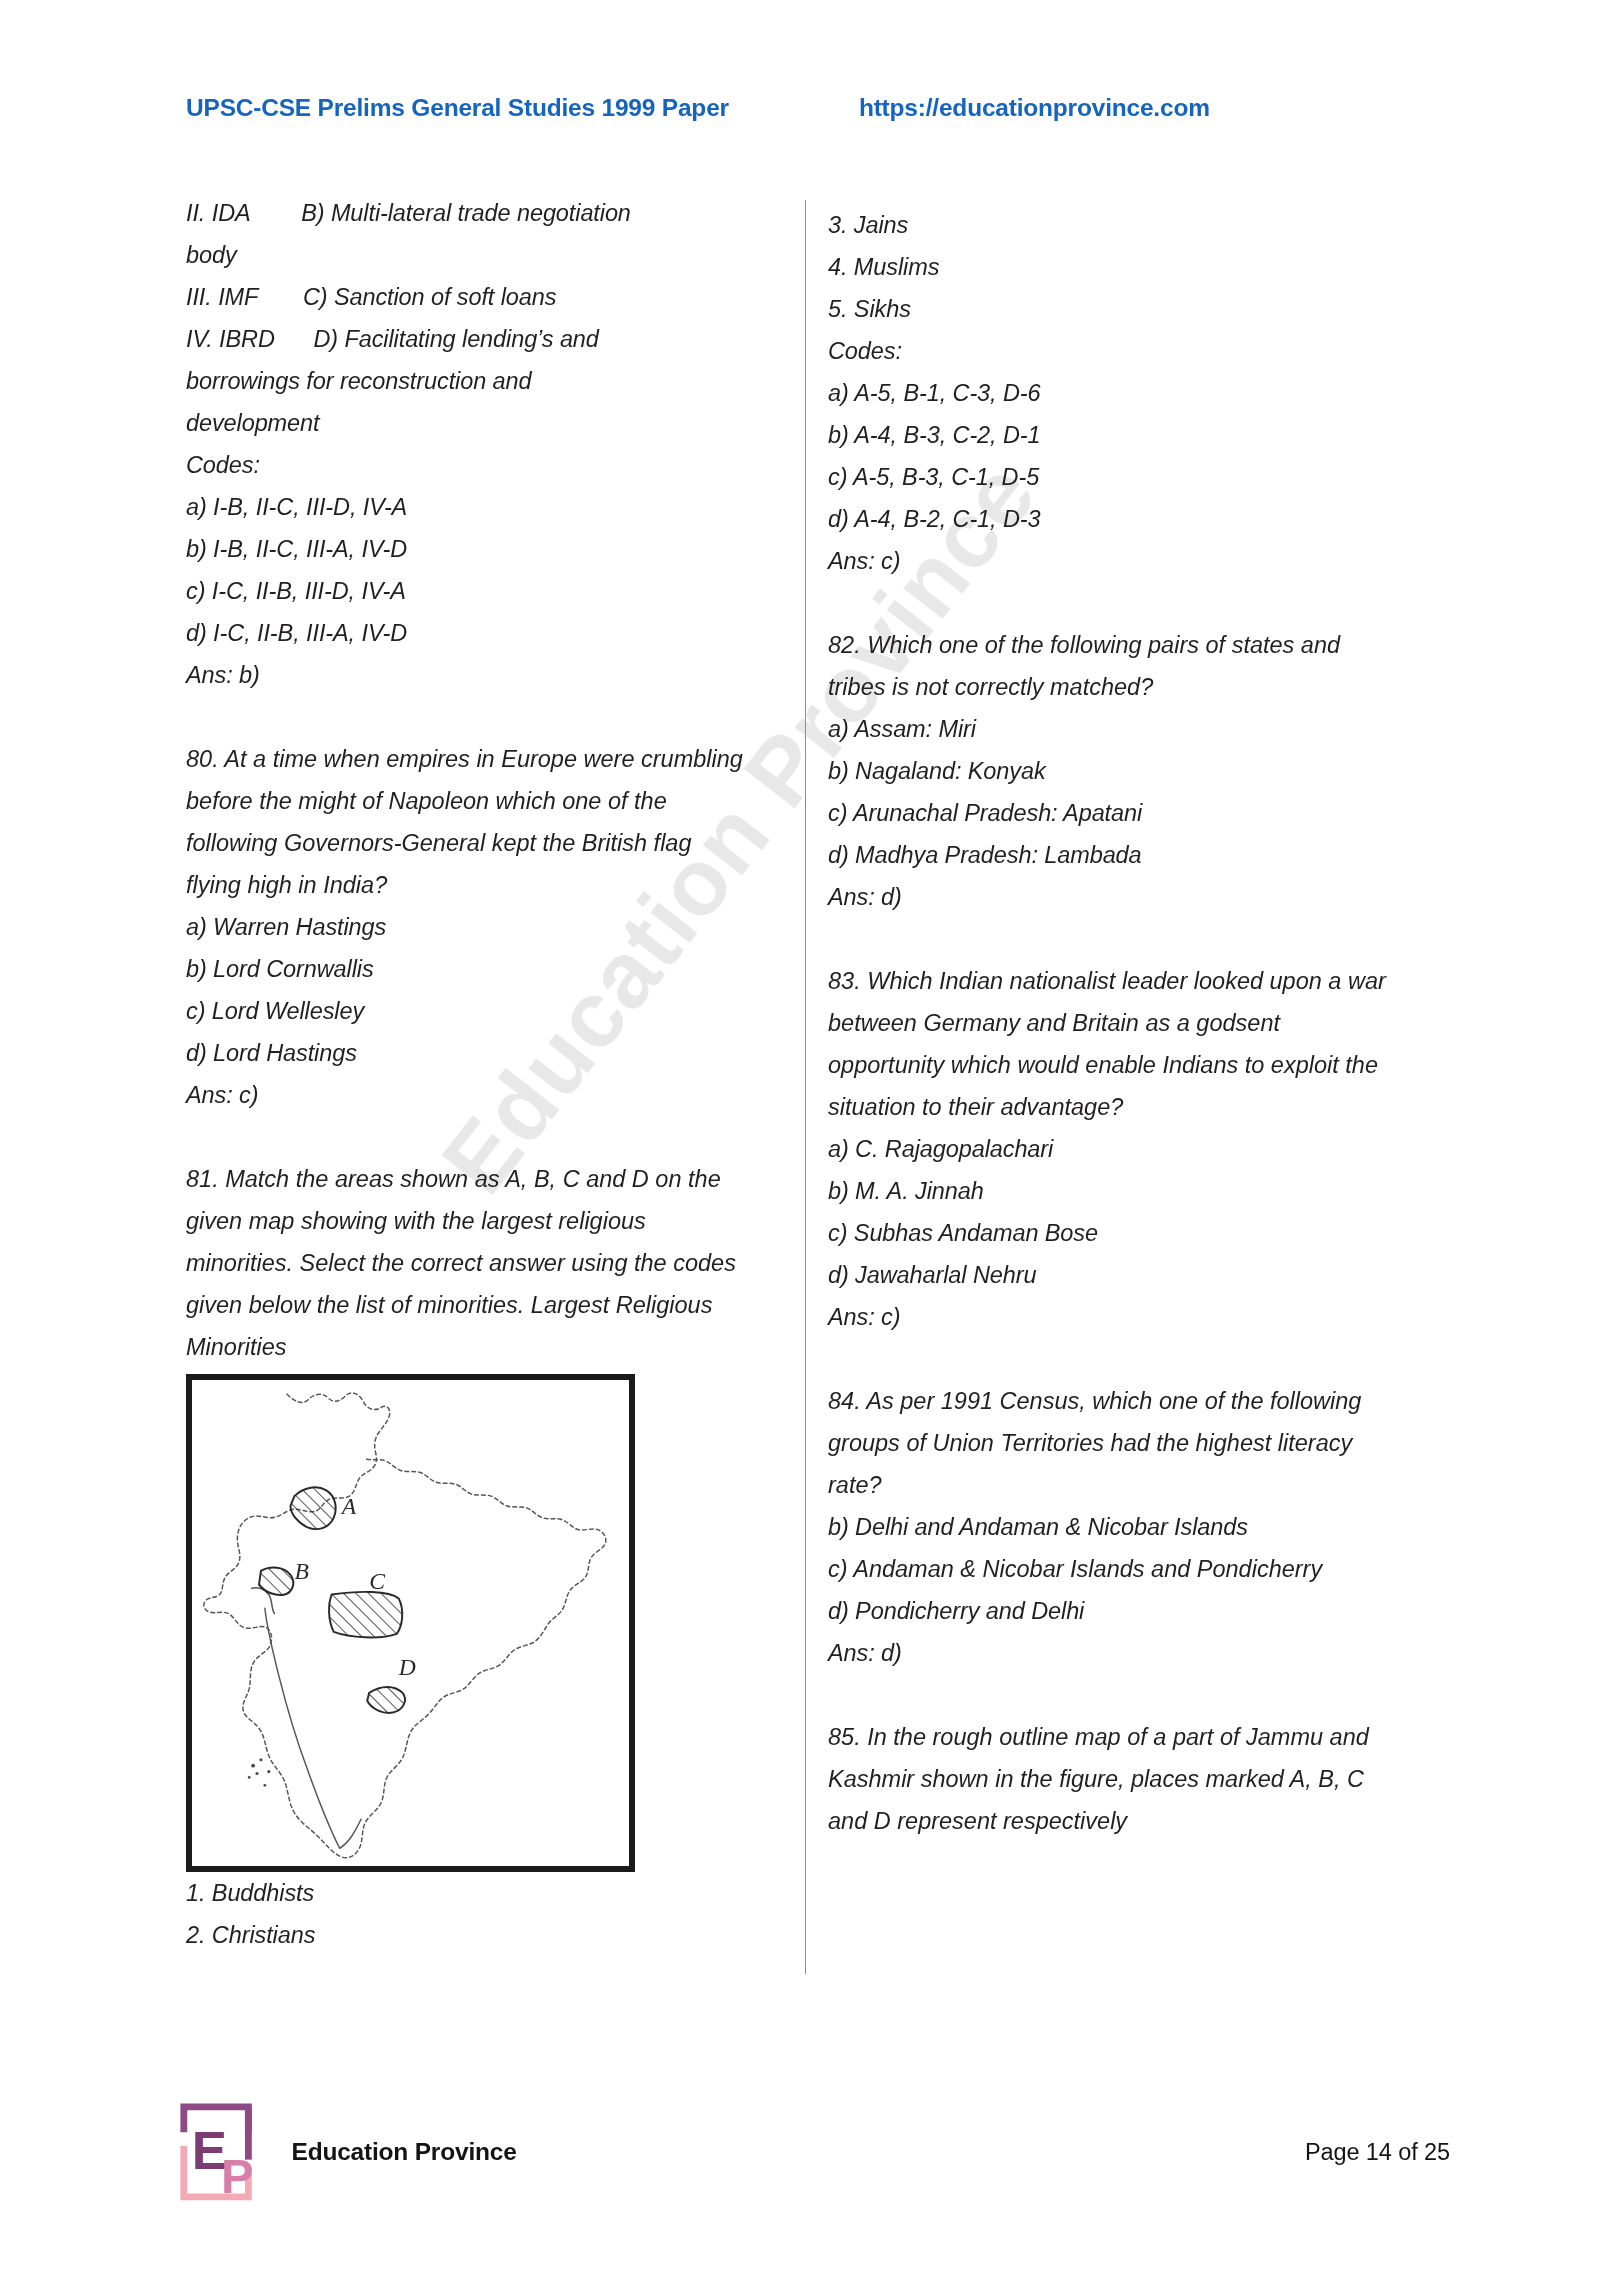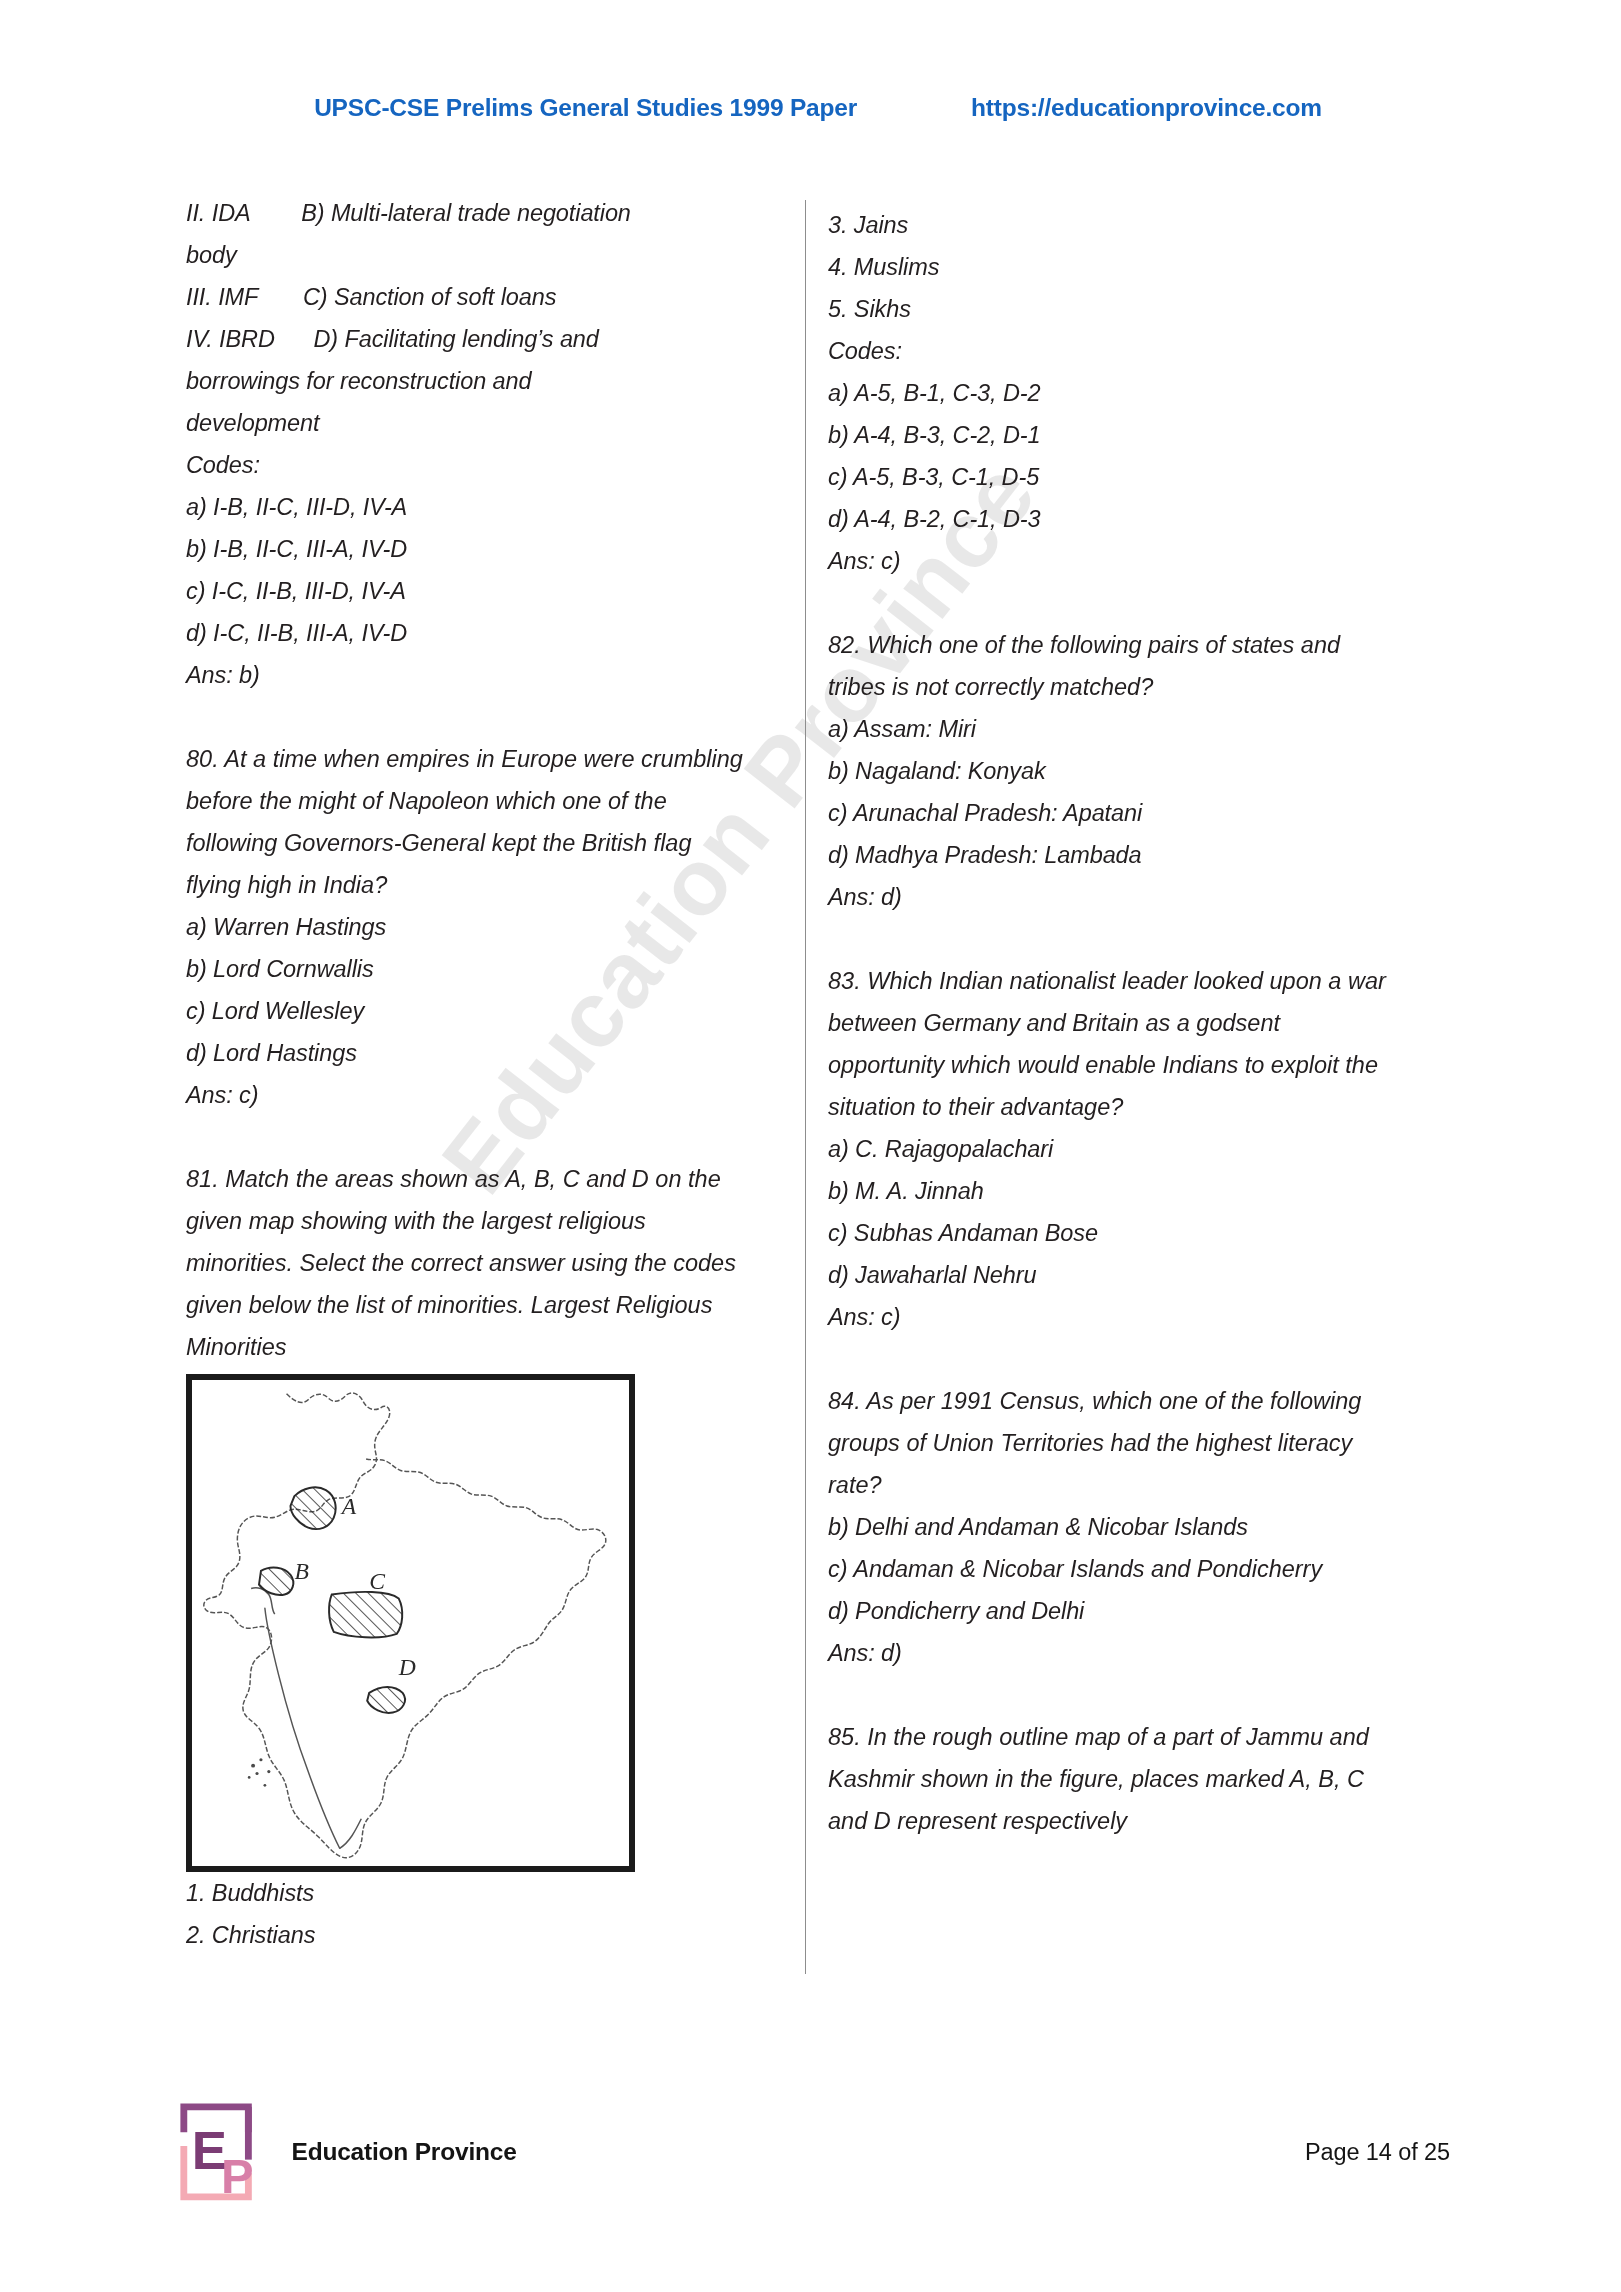--- a/index.html
+++ b/index.html
@@ -20,21 +20,22 @@
   }
 
   
   .page-header {
     position: absolute;
     left: 186px;
     top: 94px;
     width: 1264px;
     display: flex;
     align-items: baseline;
-    justify-content: center;
+    justify-content: flex-start;
+    gap: 16px;
   }
   .hdr-title {
     font-size: 24.5px;
     font-weight: bold;
     color: #1565c0;
     letter-spacing: -0.2px;
     white-space: nowrap;
   }
   .hdr-url {
     font-size: 24.5px;
@@ -266,21 +267,21 @@
       <div class="line">1. Buddhists</div>
       <div class="line">2. Christians</div>
     </div>
 
     <div class="col col-right">
 
       <div class="line">3. Jains</div>
       <div class="line">4. Muslims</div>
       <div class="line">5. Sikhs</div>
       <div class="line">Codes:</div>
-      <div class="line">a) A-5, B-1, C-3, D-2</div>
+      <div class="line">a) A-5, B-1, C-3, D-6</div>
       <div class="line">b) A-4, B-3, C-2, D-1</div>
       <div class="line">c) A-5, B-3, C-1, D-5</div>
       <div class="line">d) A-4, B-2, C-1, D-3</div>
       <div class="line">Ans: c)</div>
 
       <div class="spacer"></div>
 
       <div class="qpara">82. Which one of the following pairs of states and tribes is not correctly matched?</div>
       <div class="line">a) Assam: Miri</div>
       <div class="line">b) Nagaland: Konyak</div>

